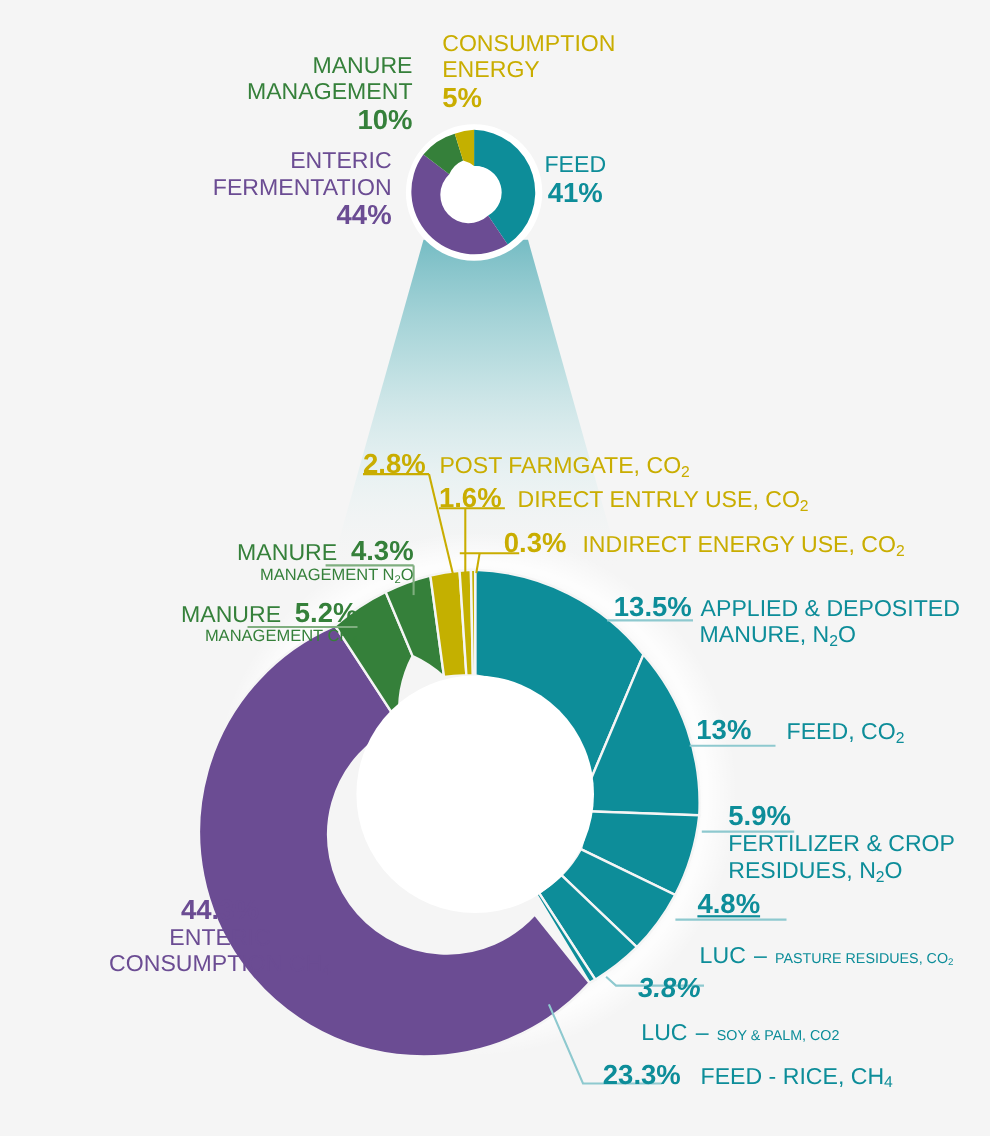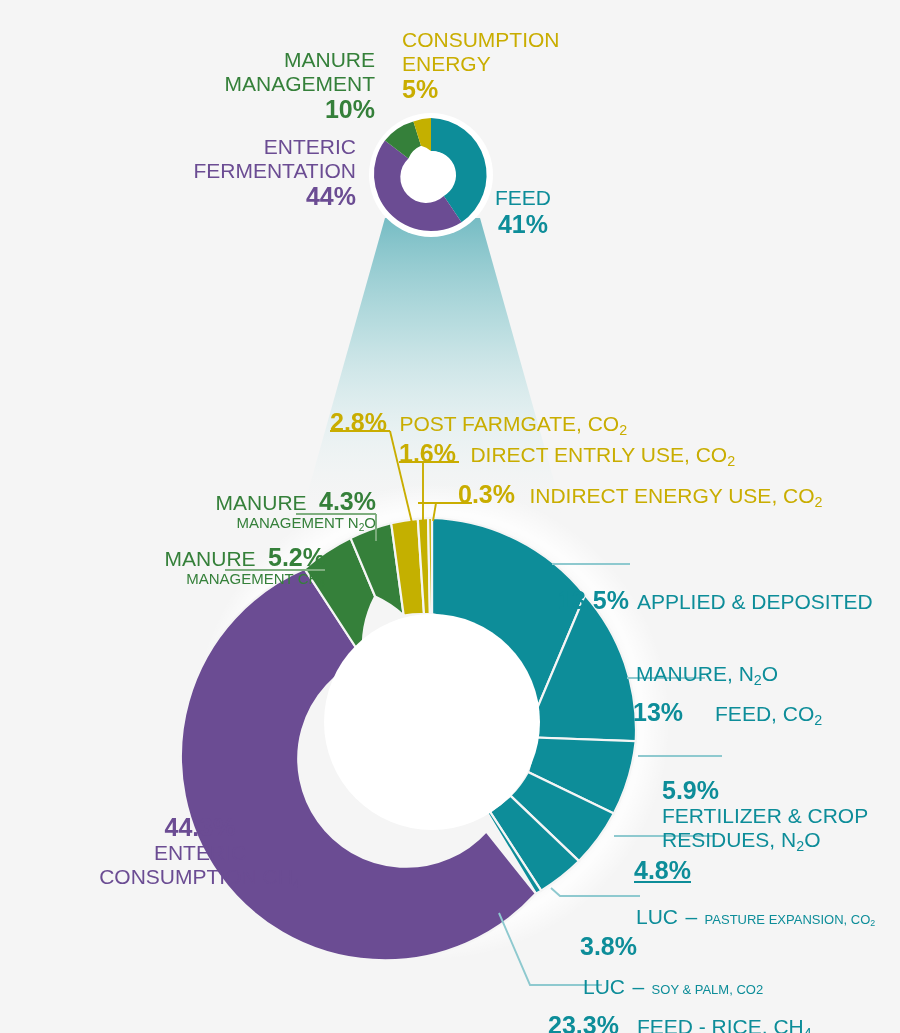--- a/index.html
+++ b/index.html
@@ -6,21 +6,21 @@
   body{
     width:900px;height:1033px;
     background:#f5f5f5;
     font-family:"Liberation Sans", sans-serif;
     overflow:hidden;
     position:relative;
   }
   #stage{position:absolute;left:0;top:0;width:900px;height:1033px;}
   svg{display:block;position:absolute;left:0;top:0;}
   .lbl{position:absolute;white-space:nowrap;line-height:1.12;}
-  .teal{color:#0d8d99;margin-top:48px;}
+  .teal{color:#0d8d99;}
   .purple{color:#6b4c93;}
   .green{color:#35803a;}
   .yellow{color:#c9ad00;}
   .big{font-size:25px;font-weight:bold;}
   .med{font-size:21px;font-weight:normal;}
   .xs{font-size:15px;font-weight:normal;}
   .tiny{font-size:13px;font-weight:normal;}
   sub{font-size:0.68em;vertical-align:-0.25em;}
   .ar{text-align:right;}
   .ac{text-align:center;}
@@ -192,24 +192,24 @@
     <div class="med">FERTILIZER &amp; CROP</div>
     <div class="med"><span>RESIDUES, N</span><sub>2</sub><span>O</span></div>
   </div>
 
   <div class="lbl teal" style="left:634px;top:808px;text-decoration:underline;">
     <div class="big">4.8%</div>
   </div>
   <div class="lbl teal" style="left:636px;top:857px;">
     <span class="med">LUC</span>
     <span class="med" style="margin:0 3px;">–</span>
-    <span class="tiny"><span>PASTURE EXPANSION, CO</span><sub>2</sub></span>
-  </div>
-
-  <div class="lbl teal" style="left:580px;top:884px;">
+    <span class="tiny"><span>PASTURE RESIDUES, CO</span><sub>2</sub></span>
+  </div>
+
+  <div class="lbl teal" style="left:580px;top:884px;font-style:italic;">
     <div class="big">3.8%</div>
   </div>
   <div class="lbl teal" style="left:583px;top:927px;">
     <span class="med">LUC</span>
     <span class="med" style="margin:0 3px;">–</span>
     <span class="tiny">SOY &amp; PALM, CO2</span>
   </div>
 
   <div class="lbl row" style="left:548px;top:963px;">
     <span class="big teal">23.3%</span>

